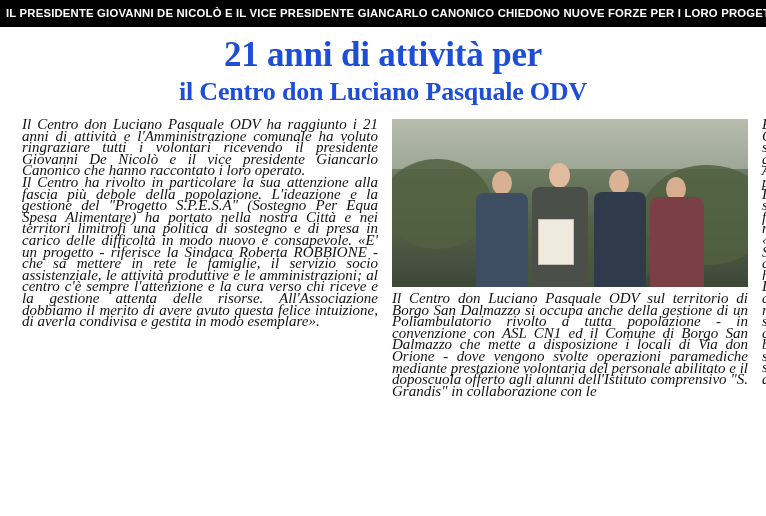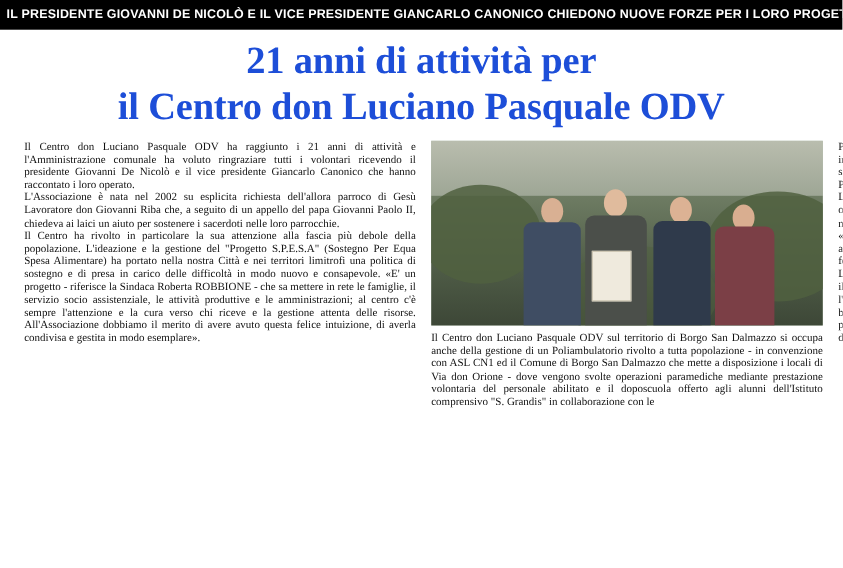--- a/index.html
+++ b/index.html
@@ -48,39 +48,40 @@
     line-height: 1.0;
     padding-top: 10px;
   }
   .headline .l1 {
     display: block;
     font-size: 35px;
     letter-spacing: -0.2px;
   }
   .headline .l2 {
     display: block;
-    font-size: 35px;
+    font-size: 26px;
     letter-spacing: -0.2px;
     margin-top: 7px;
   }
 
   
   .body-area {
     display: flex;
     gap: 14px;
     margin-top: 14px;
     height: 356px;
   }
   .col {
     width: 356px;
     flex: 0 0 356px;
-    font-size: 10px;
+    font-size: 15px;
     line-height: 11.6px;
     text-align: justify;
     color: #111111;
+    font-style: italic;
   }
   .col p {
     margin: 0;
     text-indent: 0;
   }
   .col p + p {
     margin-top: 0px;
   }
 
   
@@ -136,21 +137,20 @@
 
   <div class="headline">
     <span class="l1">21 anni di attività per</span>
     <span class="l2">il Centro don Luciano Pasquale ODV</span>
   </div>
 
   <div class="body-area">
 
     <div class="col">
       <p>Il Centro don Luciano Pasquale ODV ha raggiunto i 21 anni di attività e l'Amministrazione comunale ha voluto ringraziare tutti i volontari ricevendo il presidente Giovanni De Nicolò e il vice presidente Giancarlo Canonico che hanno raccontato i loro operato.</p>
-      <p>L'Associazione è nata nel 2002 su esplicita richiesta dell'allora parroco di Gesù Lavoratore don Giovanni Riba che, a seguito di un appello del papa Giovanni Paolo II, chiedeva ai laici un aiuto per sostenere i sacerdoti nelle loro parrocchie.</p>
       <p>Il Centro ha rivolto in particolare la sua attenzione alla fascia più debole della popolazione. L'ideazione e la gestione del "Progetto S.P.E.S.A" (Sostegno Per Equa Spesa Alimentare) ha portato nella nostra Città e nei territori limitrofi una politica di sostegno e di presa in carico delle difficoltà in modo nuovo e consapevole. «E' un progetto - riferisce la Sindaca Roberta ROBBIONE - che sa mettere in rete le famiglie, il servizio socio assistenziale, le attività produttive e le amministrazioni; al centro c'è sempre l'attenzione e la cura verso chi riceve e la gestione attenta delle risorse. All'Associazione dobbiamo il merito di avere avuto questa felice intuizione, di averla condivisa e gestita in modo esemplare».</p>
     </div>
 
     <div class="col">
 
       <div class="photo-wrap">
         <div class="sky"></div>
         <div class="wall"></div>
         <div class="bg"></div>
 

